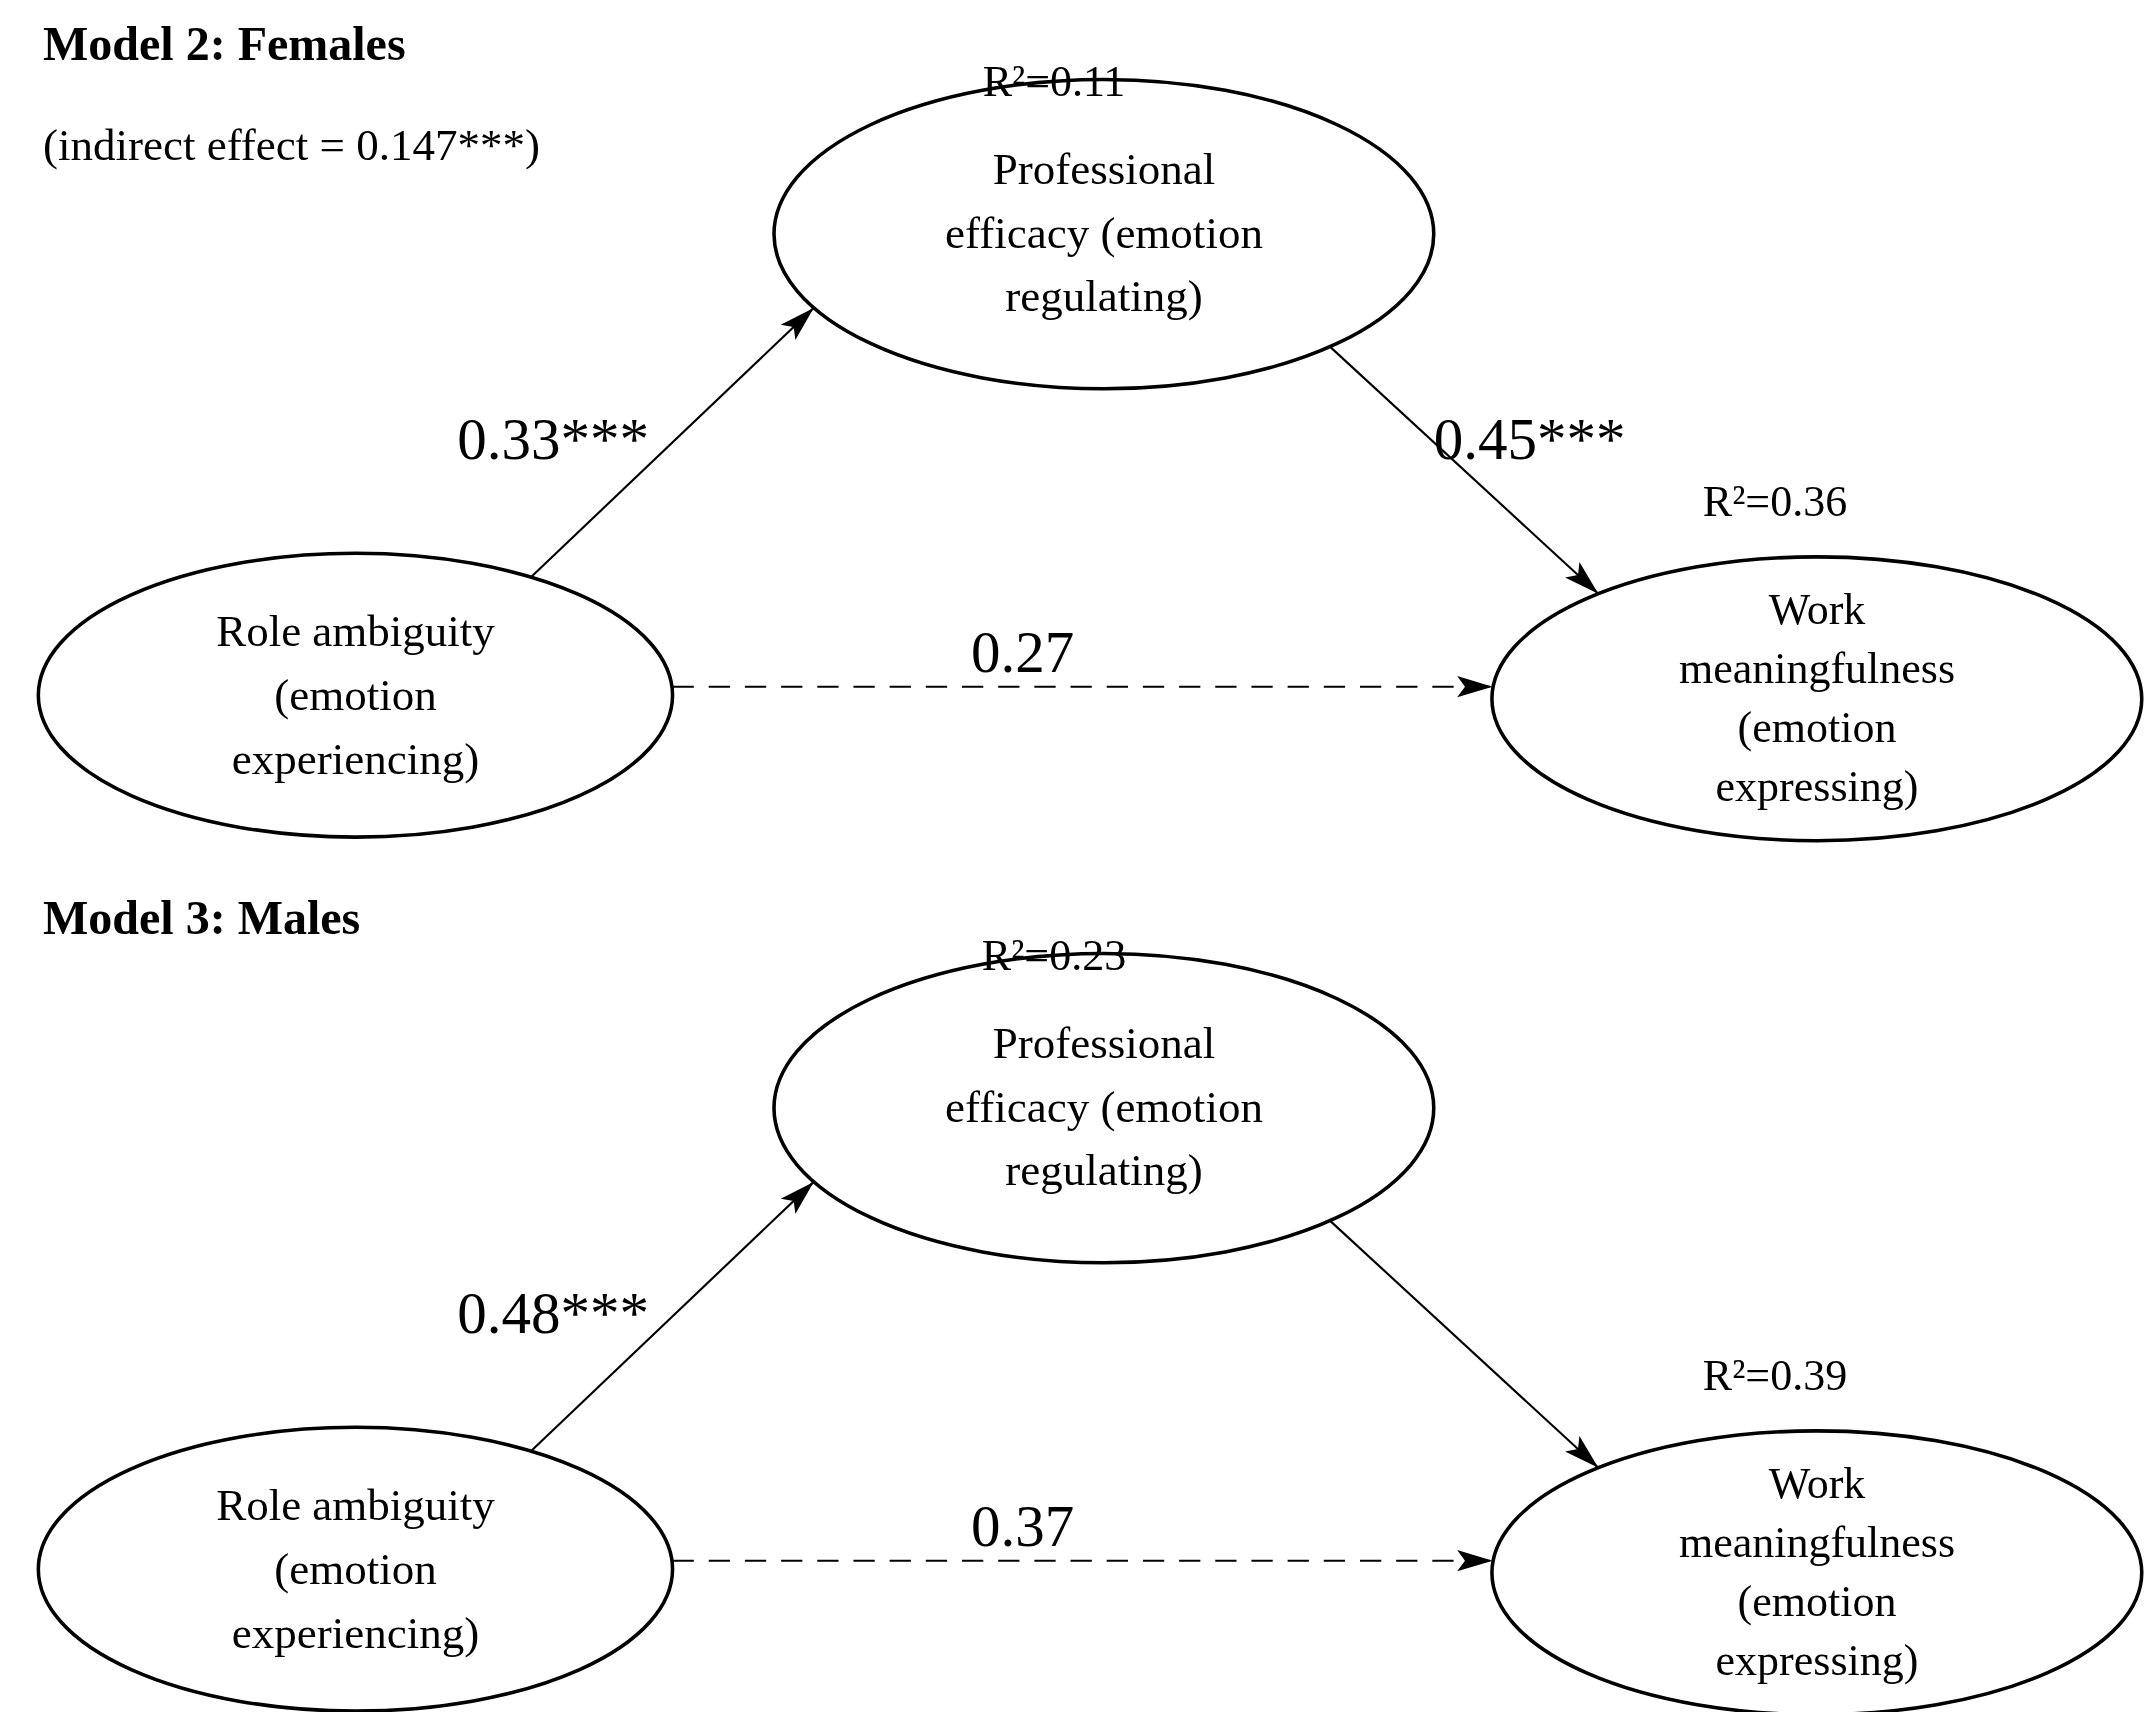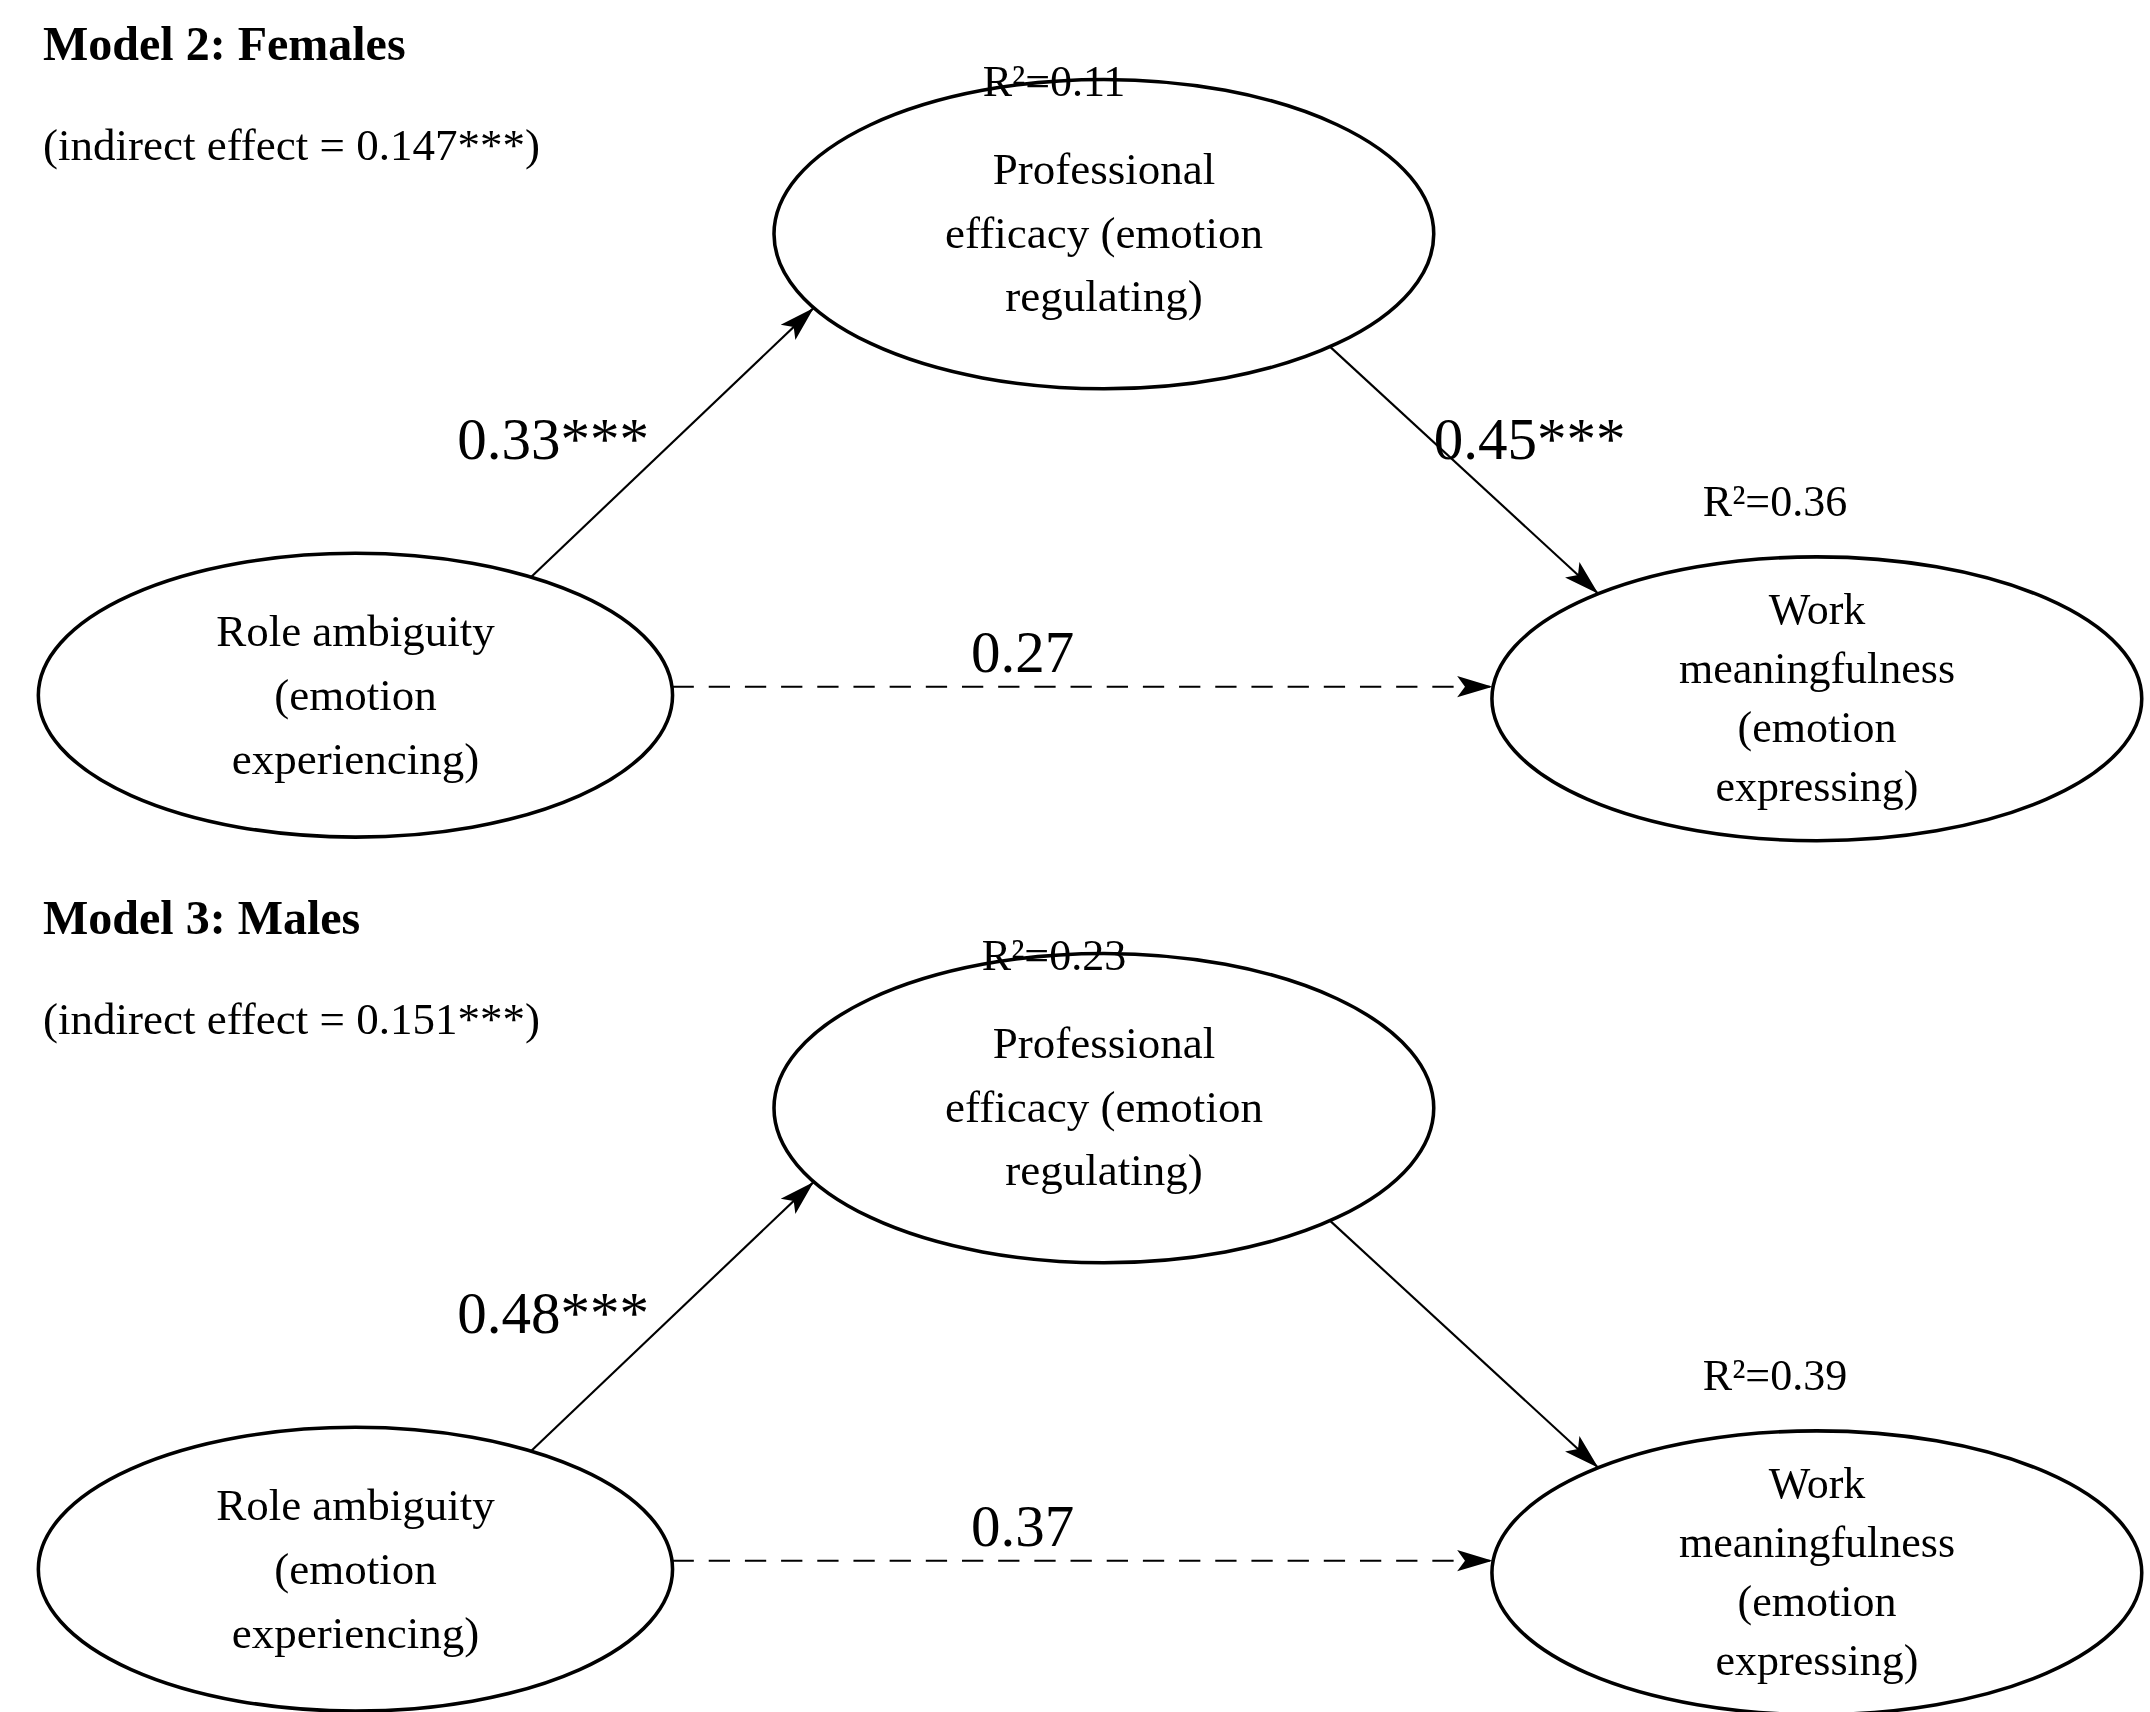--- a/index.html
+++ b/index.html
@@ -99,21 +99,20 @@
     <svg class="layer-svg" viewBox="0 0 3030 1232">
       <ellipse cx="1555" cy="330" rx="465" ry="218" fill="#ffffff" stroke="#000000" stroke-width="5"></ellipse>
       <ellipse cx="500" cy="980" rx="447" ry="200" fill="#ffffff" stroke="#000000" stroke-width="5"></ellipse>
       <ellipse cx="2560" cy="985" rx="458" ry="200" fill="#ffffff" stroke="#000000" stroke-width="5"></ellipse>
       <line x1="748" y1="813" x2="1146" y2="434" stroke="#000000" stroke-width="3" marker-end="url(#arrowhead)"></line>
       <line x1="1874" y1="489" x2="2252" y2="837" stroke="#000000" stroke-width="3" marker-end="url(#arrowhead)"></line>
       <line x1="947" y1="968" x2="2103" y2="968" stroke="#000000" stroke-width="3" stroke-dasharray="30 21" marker-end="url(#arrowhead)"></line>
     </svg>
 
     <div class="model-title">Model 3: Males</div>
-    <div class="model-subtitle">(indirect effect = 0.151***)</div>
 
     <div class="r2 r2-mediator">R²=0.23</div>
     <div class="r2 r2-outcome">R²=0.39</div>
 
     <div class="node-label mediator-label">
       <span>Professional
 efficacy (emotion
 regulating)</span>
     </div>
     <div class="node-label predictor-label">

